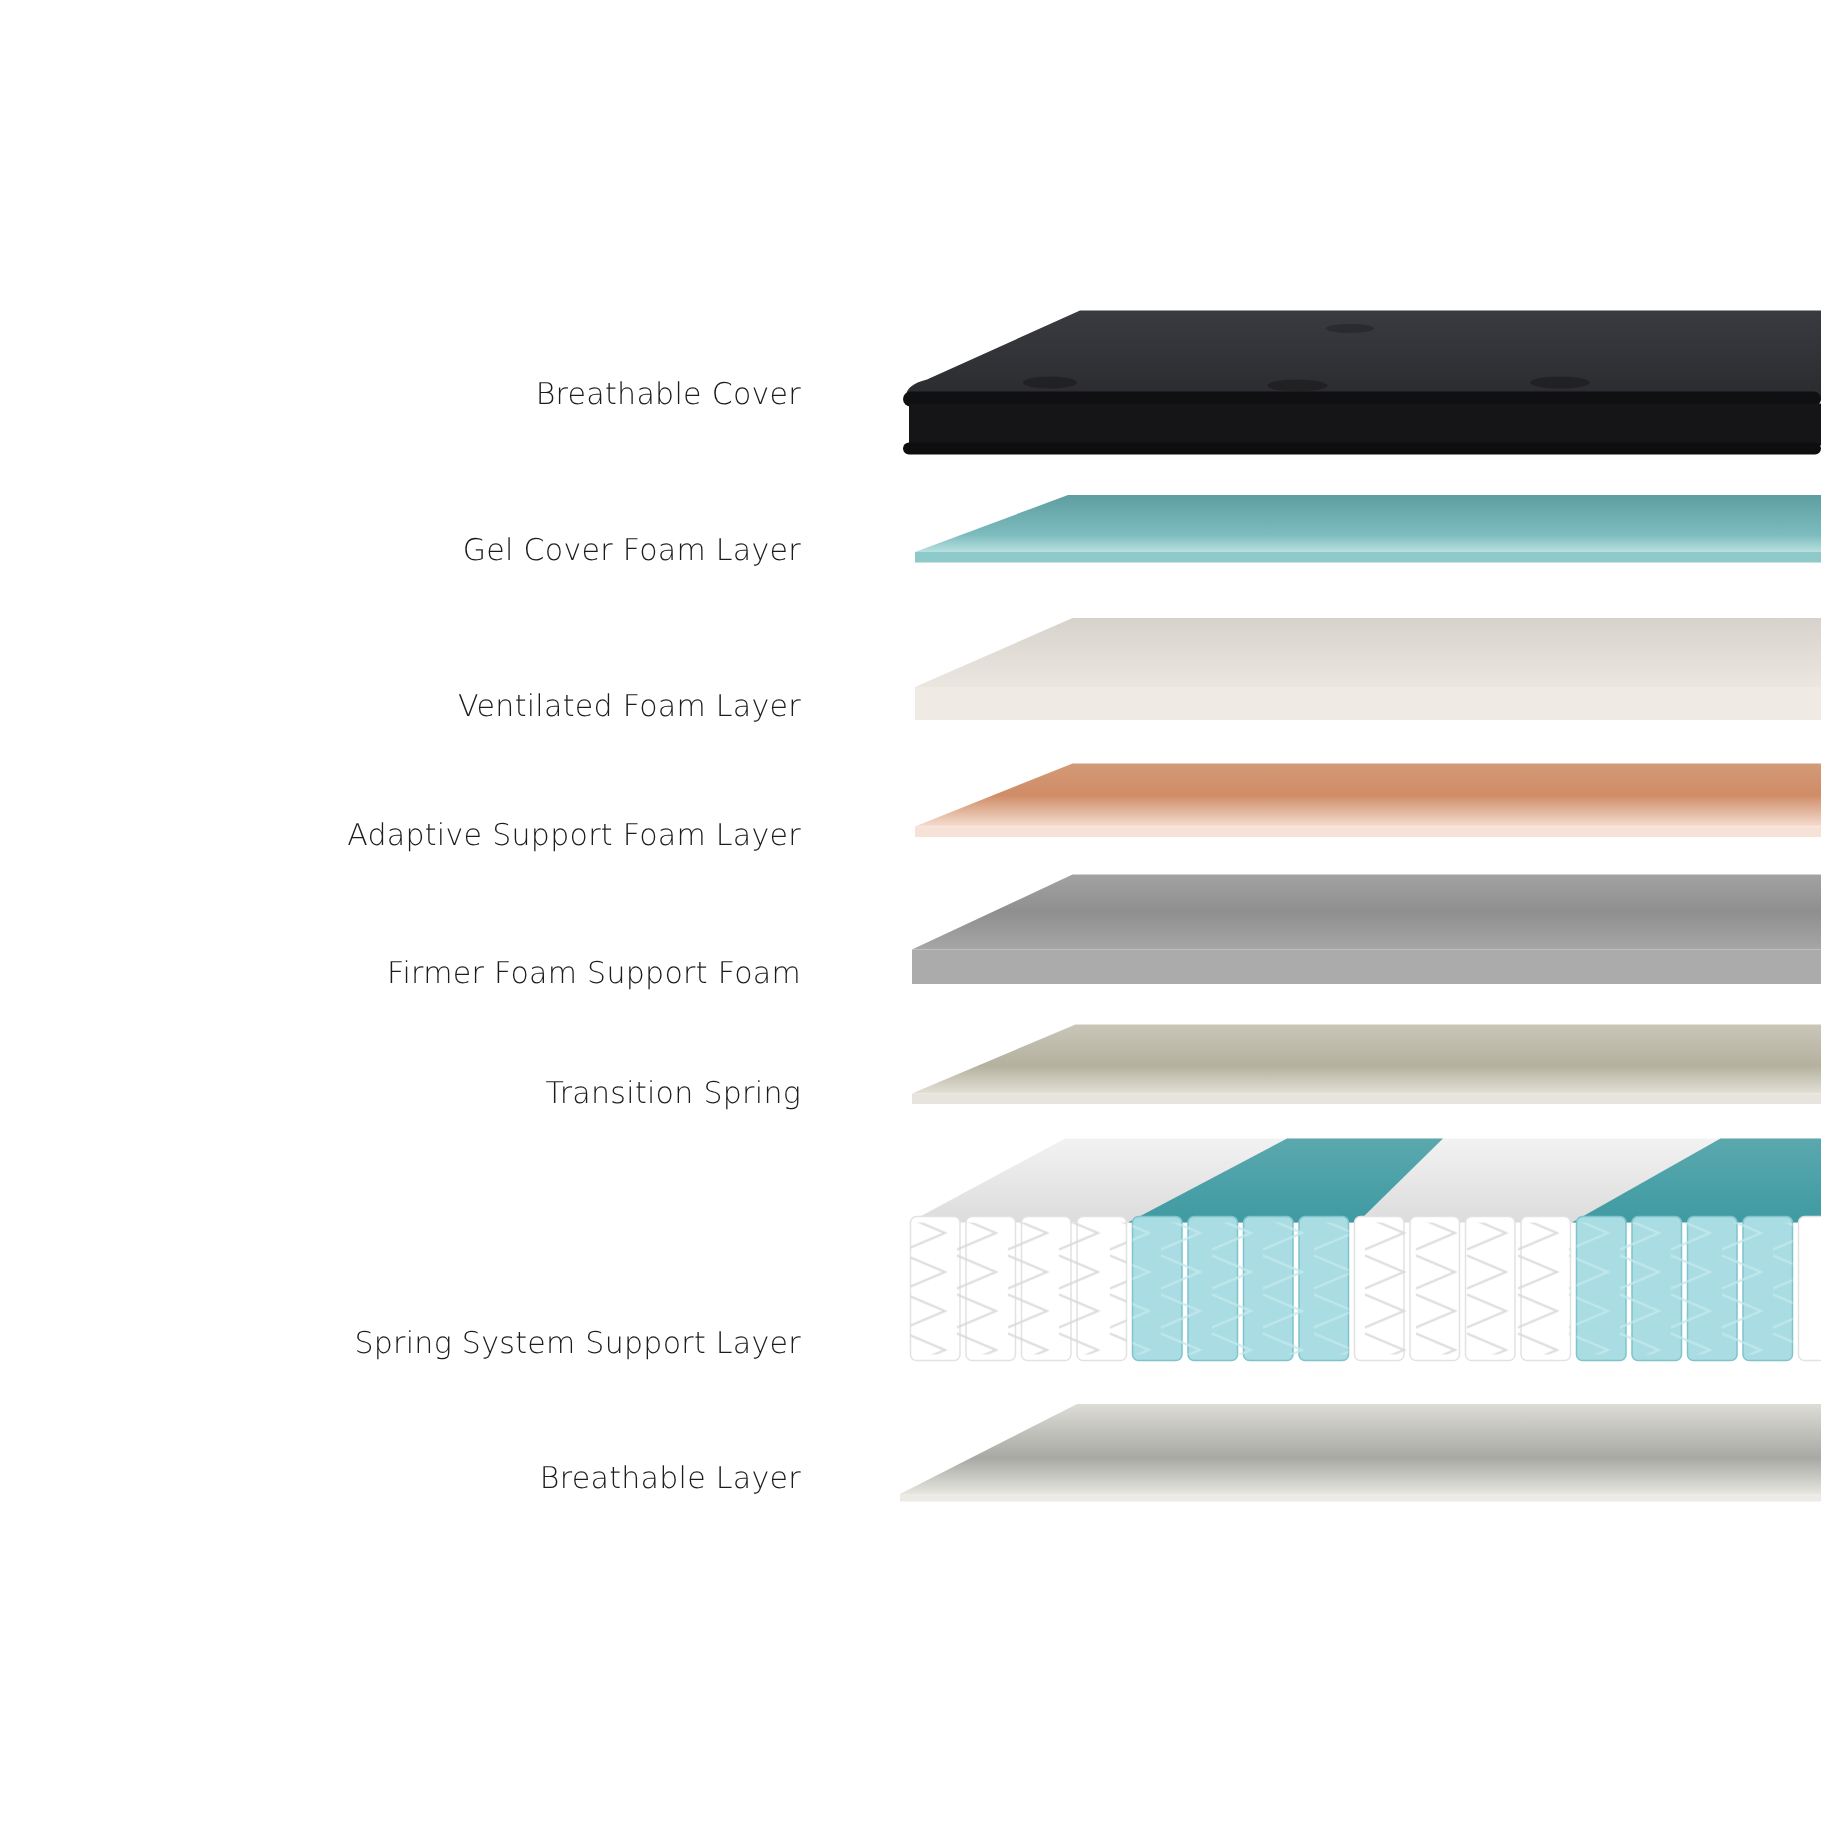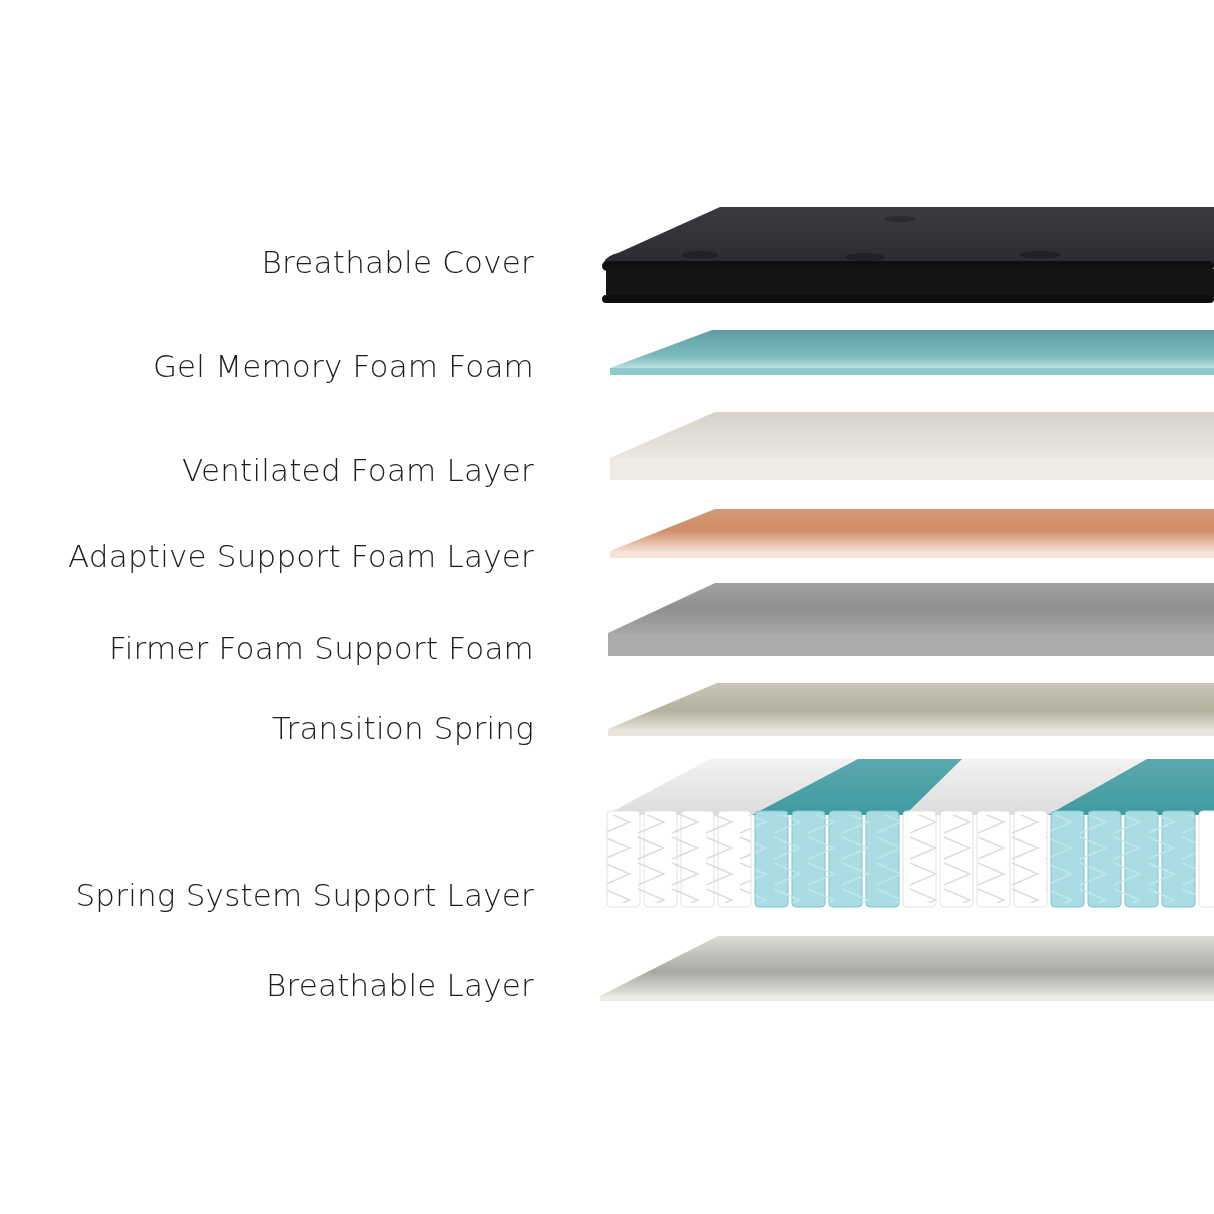--- a/index.html
+++ b/index.html
@@ -1,29 +1,29 @@
 <!DOCTYPE html>
 <html><head>
 <meta charset="utf-8">
 <style>
   html, body { margin:0; padding:0; background:#ffffff; }
   body { width:1214px; height:1214px; position:relative; overflow:hidden; font-family:"DejaVu Sans", sans-serif; }
   .label {
-    position:absolute; right:680px; color:#1c1c1c; font-size:31px; font-weight:300;
+    position:absolute; right:680px; color:#1c1c1c; font-size:20px; font-weight:300;
     letter-spacing:0.2px; white-space:nowrap; line-height:1; transform:translateY(-50%);
     font-family:"DejaVu Sans", sans-serif;
   }
   .layer { position:absolute; left:600px; width:614px; }
   .layer svg { display:block; width:100%; height:100%; }
 </style>
 </head>
 <body>
 
 <div class="label" style="top:262px">Breathable Cover</div>
-<div class="label" style="top:366px">Gel Memory Foam Foam</div>
+<div class="label" style="top:366px">Gel Cover Foam Layer</div>
 <div class="label" style="top:470px">Ventilated Foam Layer</div>
 <div class="label" style="top:556px">Adaptive Support Foam Layer</div>
 <div class="label" style="top:648px">Firmer Foam Support Foam</div>
 <div class="label" style="top:728px">Transition Spring</div>
 <div class="label" style="top:895px">Spring System Support Layer</div>
 <div class="label" style="top:985px">Breathable Layer</div>
 
 <div class="layer" style="top:195px;height:110px">
   <svg viewBox="0 0 614 110" preserveAspectRatio="none">
     <defs>

